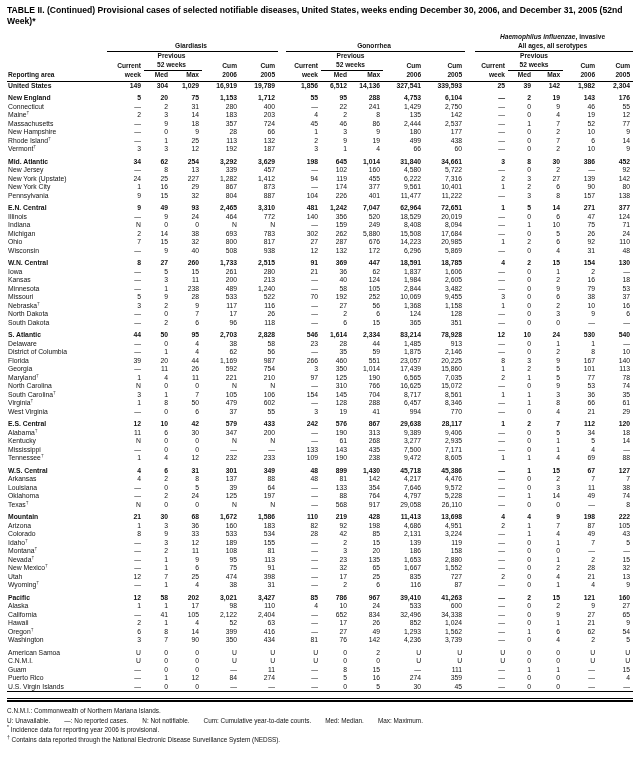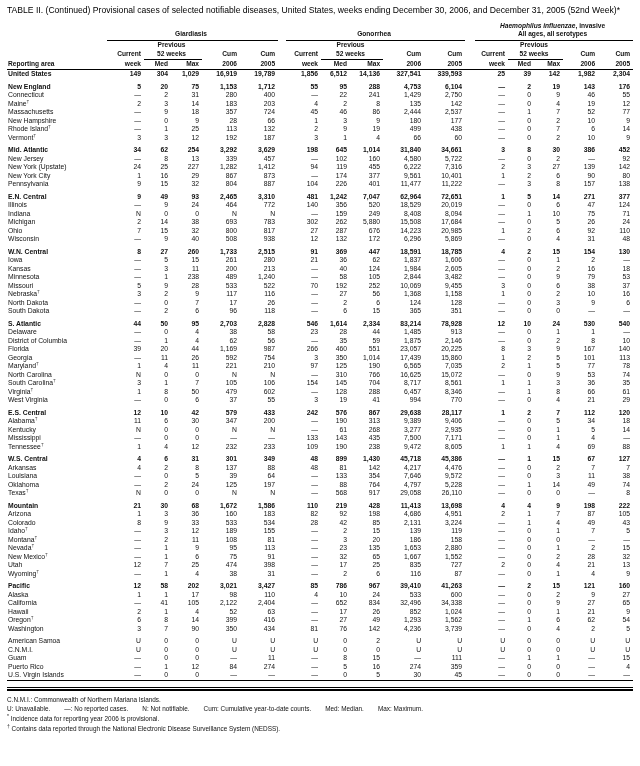--- a/index.html
+++ b/index.html
@@ -6,21 +6,21 @@
   html, body { margin: 0; padding: 0; }
   body {
     width: 640px; height: 766px;
     background: #ffffff;
     font-family: "Liberation Sans", sans-serif;
     color: #111111;
     padding: 5px 7px 0 7px;
     overflow: hidden;
   }
   .title {
-    font-size: 8.6px; font-weight: 400; line-height: 1.3;
+    font-size: 8.6px; font-weight: 700; line-height: 1.3;
     margin: 0 0 6px 0; color: #000;
   }
   table { border-collapse: collapse; table-layout: fixed; width: 626px; }
   th {
     font-weight: 700; font-size: 6.6px; vertical-align: bottom;
     padding: 0 3px 1px 0; line-height: 1.25; white-space: nowrap;
   }
   td {
     font-size: 6.8px; padding: 0 3px 0 0; line-height: 8.5px;
     white-space: nowrap; vertical-align: bottom;

